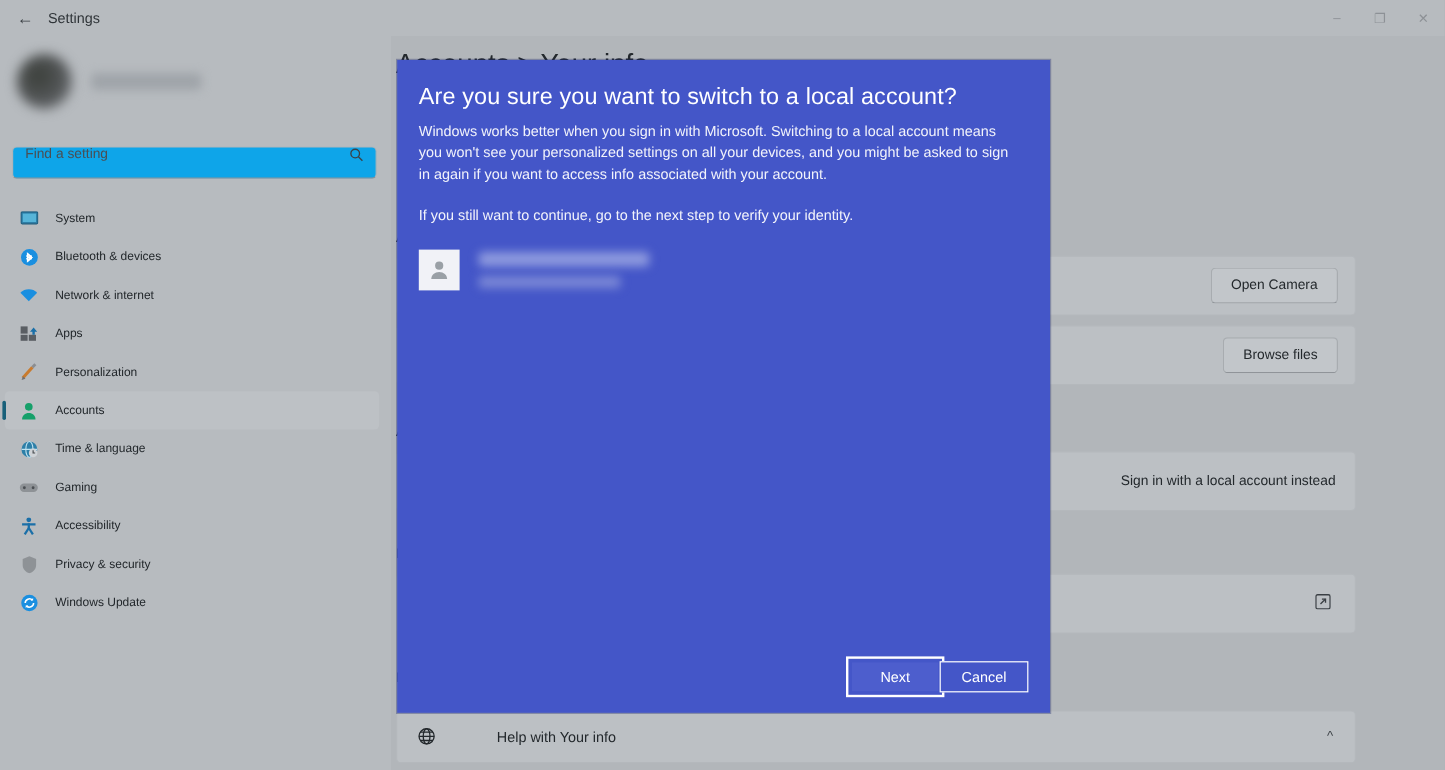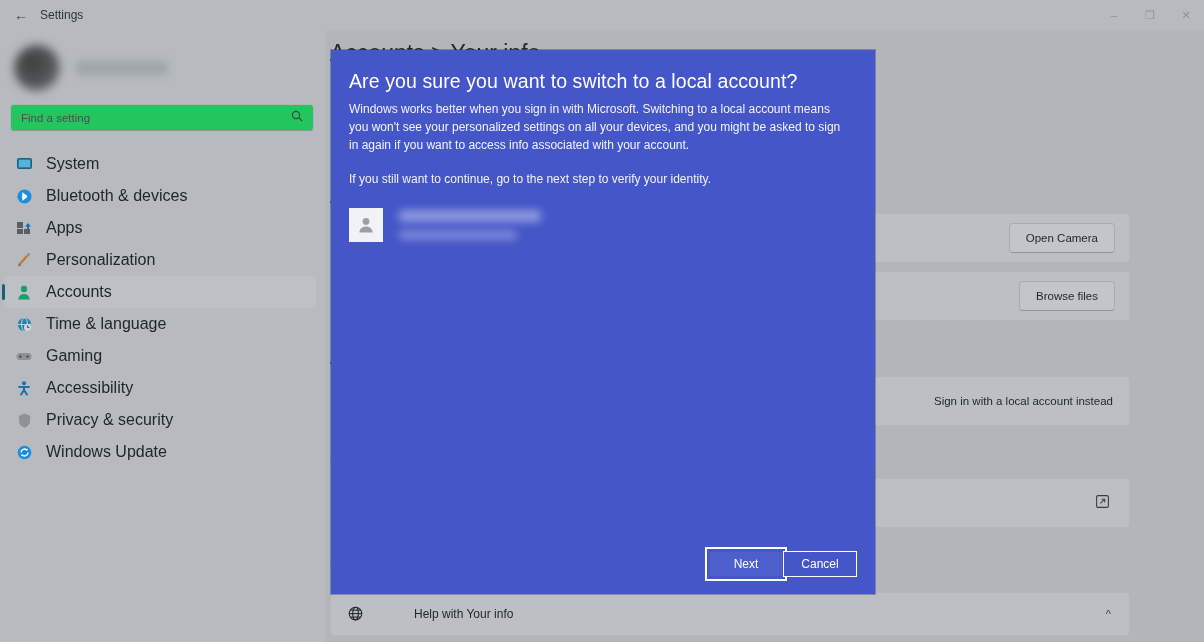--- a/index.html
+++ b/index.html
@@ -59,25 +59,25 @@
   .name-blur {
     margin-left: 16px;
     width: 92px; height: 14px; border-radius: 4px;
     background: #9fa4a9;
     filter: blur(4px);
   }
   .search-wrap { padding: 2px 12px 0 10px; }
   .search-box {
     position: relative;
     height: 27px;
-    background: #22c55e;
+    background: #0ea5e9;
     border: 1px solid #b0b4b8;
     border-bottom: 1px solid #8d9297;
     border-radius: 4px;
-    display: flex; align-items: center;
+    display: flex; align-items: flex-start; margin-top: 18px;
   }
   .search-box input {
     border: none; outline: none; background: transparent;
     font-family: "Liberation Sans", sans-serif;
     font-size: 11.5px; color: #3c4146;
     padding-left: 10px; width: 170px;
   }
   .search-box input::placeholder { color: #4a4f54; }
   .search-icon {
     position: absolute; right: 10px;
@@ -99,21 +99,21 @@
     width: 3px; height: 16px; border-radius: 2px;
     background: #18607a;
   }
   .nav-ico {
     width: 24px; height: 18px;
     display: flex; align-items: center; justify-content: center;
     flex: 0 0 24px;
   }
   .nav-label {
     margin-left: 10px;
-    font-size: 16px; color: #22272b;
+    font-size: 10px; color: #22272b;
   }
 
   
   .content {
     position: absolute; left: 326px; top: 30px;
     width: 878px; height: 612px;
     background: #b2b6ba;
     overflow: hidden;
   }
   .page-title {
@@ -281,20 +281,28 @@
               <circle cx="7.5" cy="7.5" r="7" fill="#1a8fe0"></circle>
               <path d="M6 4.4l3.4 3.1L6 10.6V4.4z" fill="none" stroke="#fff" stroke-width="1.2"></path>
               <path d="M6 4.4l3.4 3.1L6 10.6" fill="none" stroke="#fff" stroke-width="1.2"></path>
               <line x1="5" y1="6" x2="9.4" y2="9" stroke="#fff" stroke-width="1.2"></line>
               <line x1="5" y1="9" x2="9.4" y2="6" stroke="#fff" stroke-width="1.2"></line>
             </svg>
         </span>
         <span class="nav-label">Bluetooth &amp; devices</span>
       </div>
 
+      <div class="nav-item">
+        <span class="nav-ico">
+          <svg width="16" height="12" viewBox="0 0 16 12">
+              <path d="M1 4 A10 10 0 0 1 15 4 L8 11 Z" fill="#1a8fe0"></path>
+            </svg>
+        </span>
+        <span class="nav-label">Network &amp; internet</span>
+      </div>
 
       <div class="nav-item">
         <span class="nav-ico">
           <svg width="15" height="14" viewBox="0 0 15 14">
               <rect x="0" y="1" width="6" height="6" fill="#5a5e63"></rect>
               <rect x="0" y="8" width="6" height="5" fill="#5a5e63"></rect>
               <rect x="7" y="8" width="6" height="5" fill="#5a5e63"></rect>
               <path d="M8 5.5l3-3.5 3 3.5h-2v2.5h-2V5.5z" fill="#1a6fa8"></path>
             </svg>
         </span>

